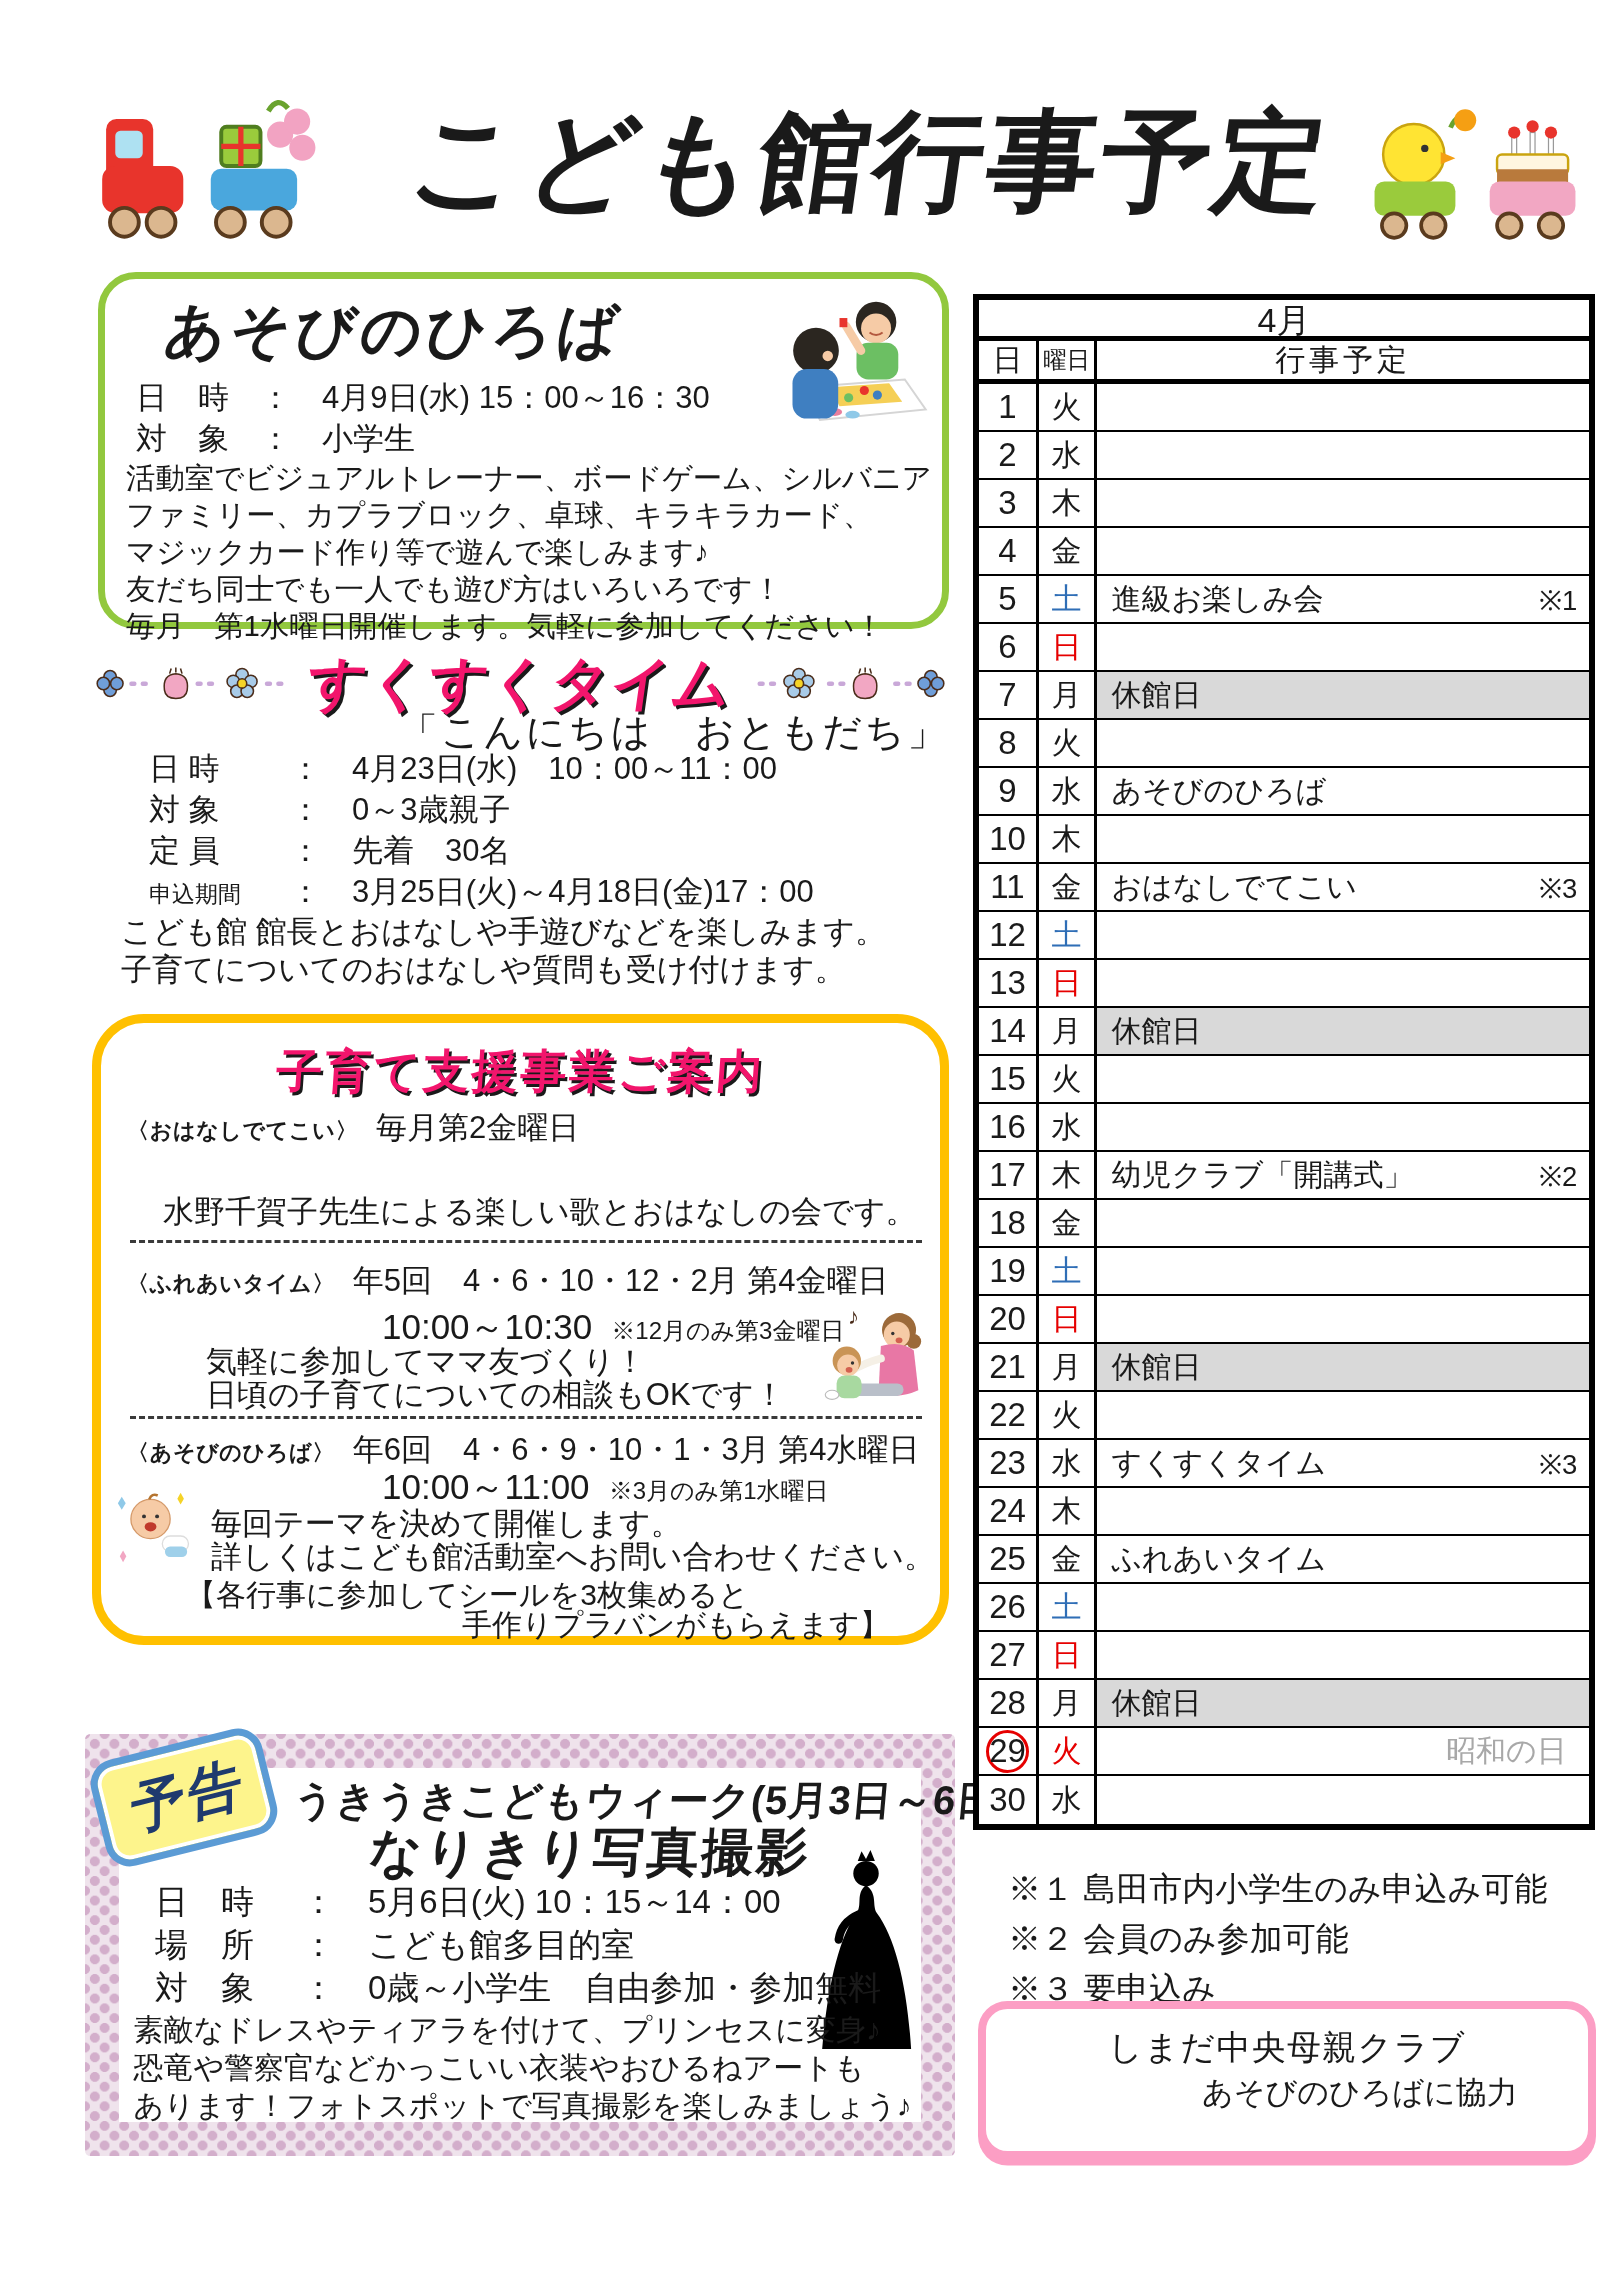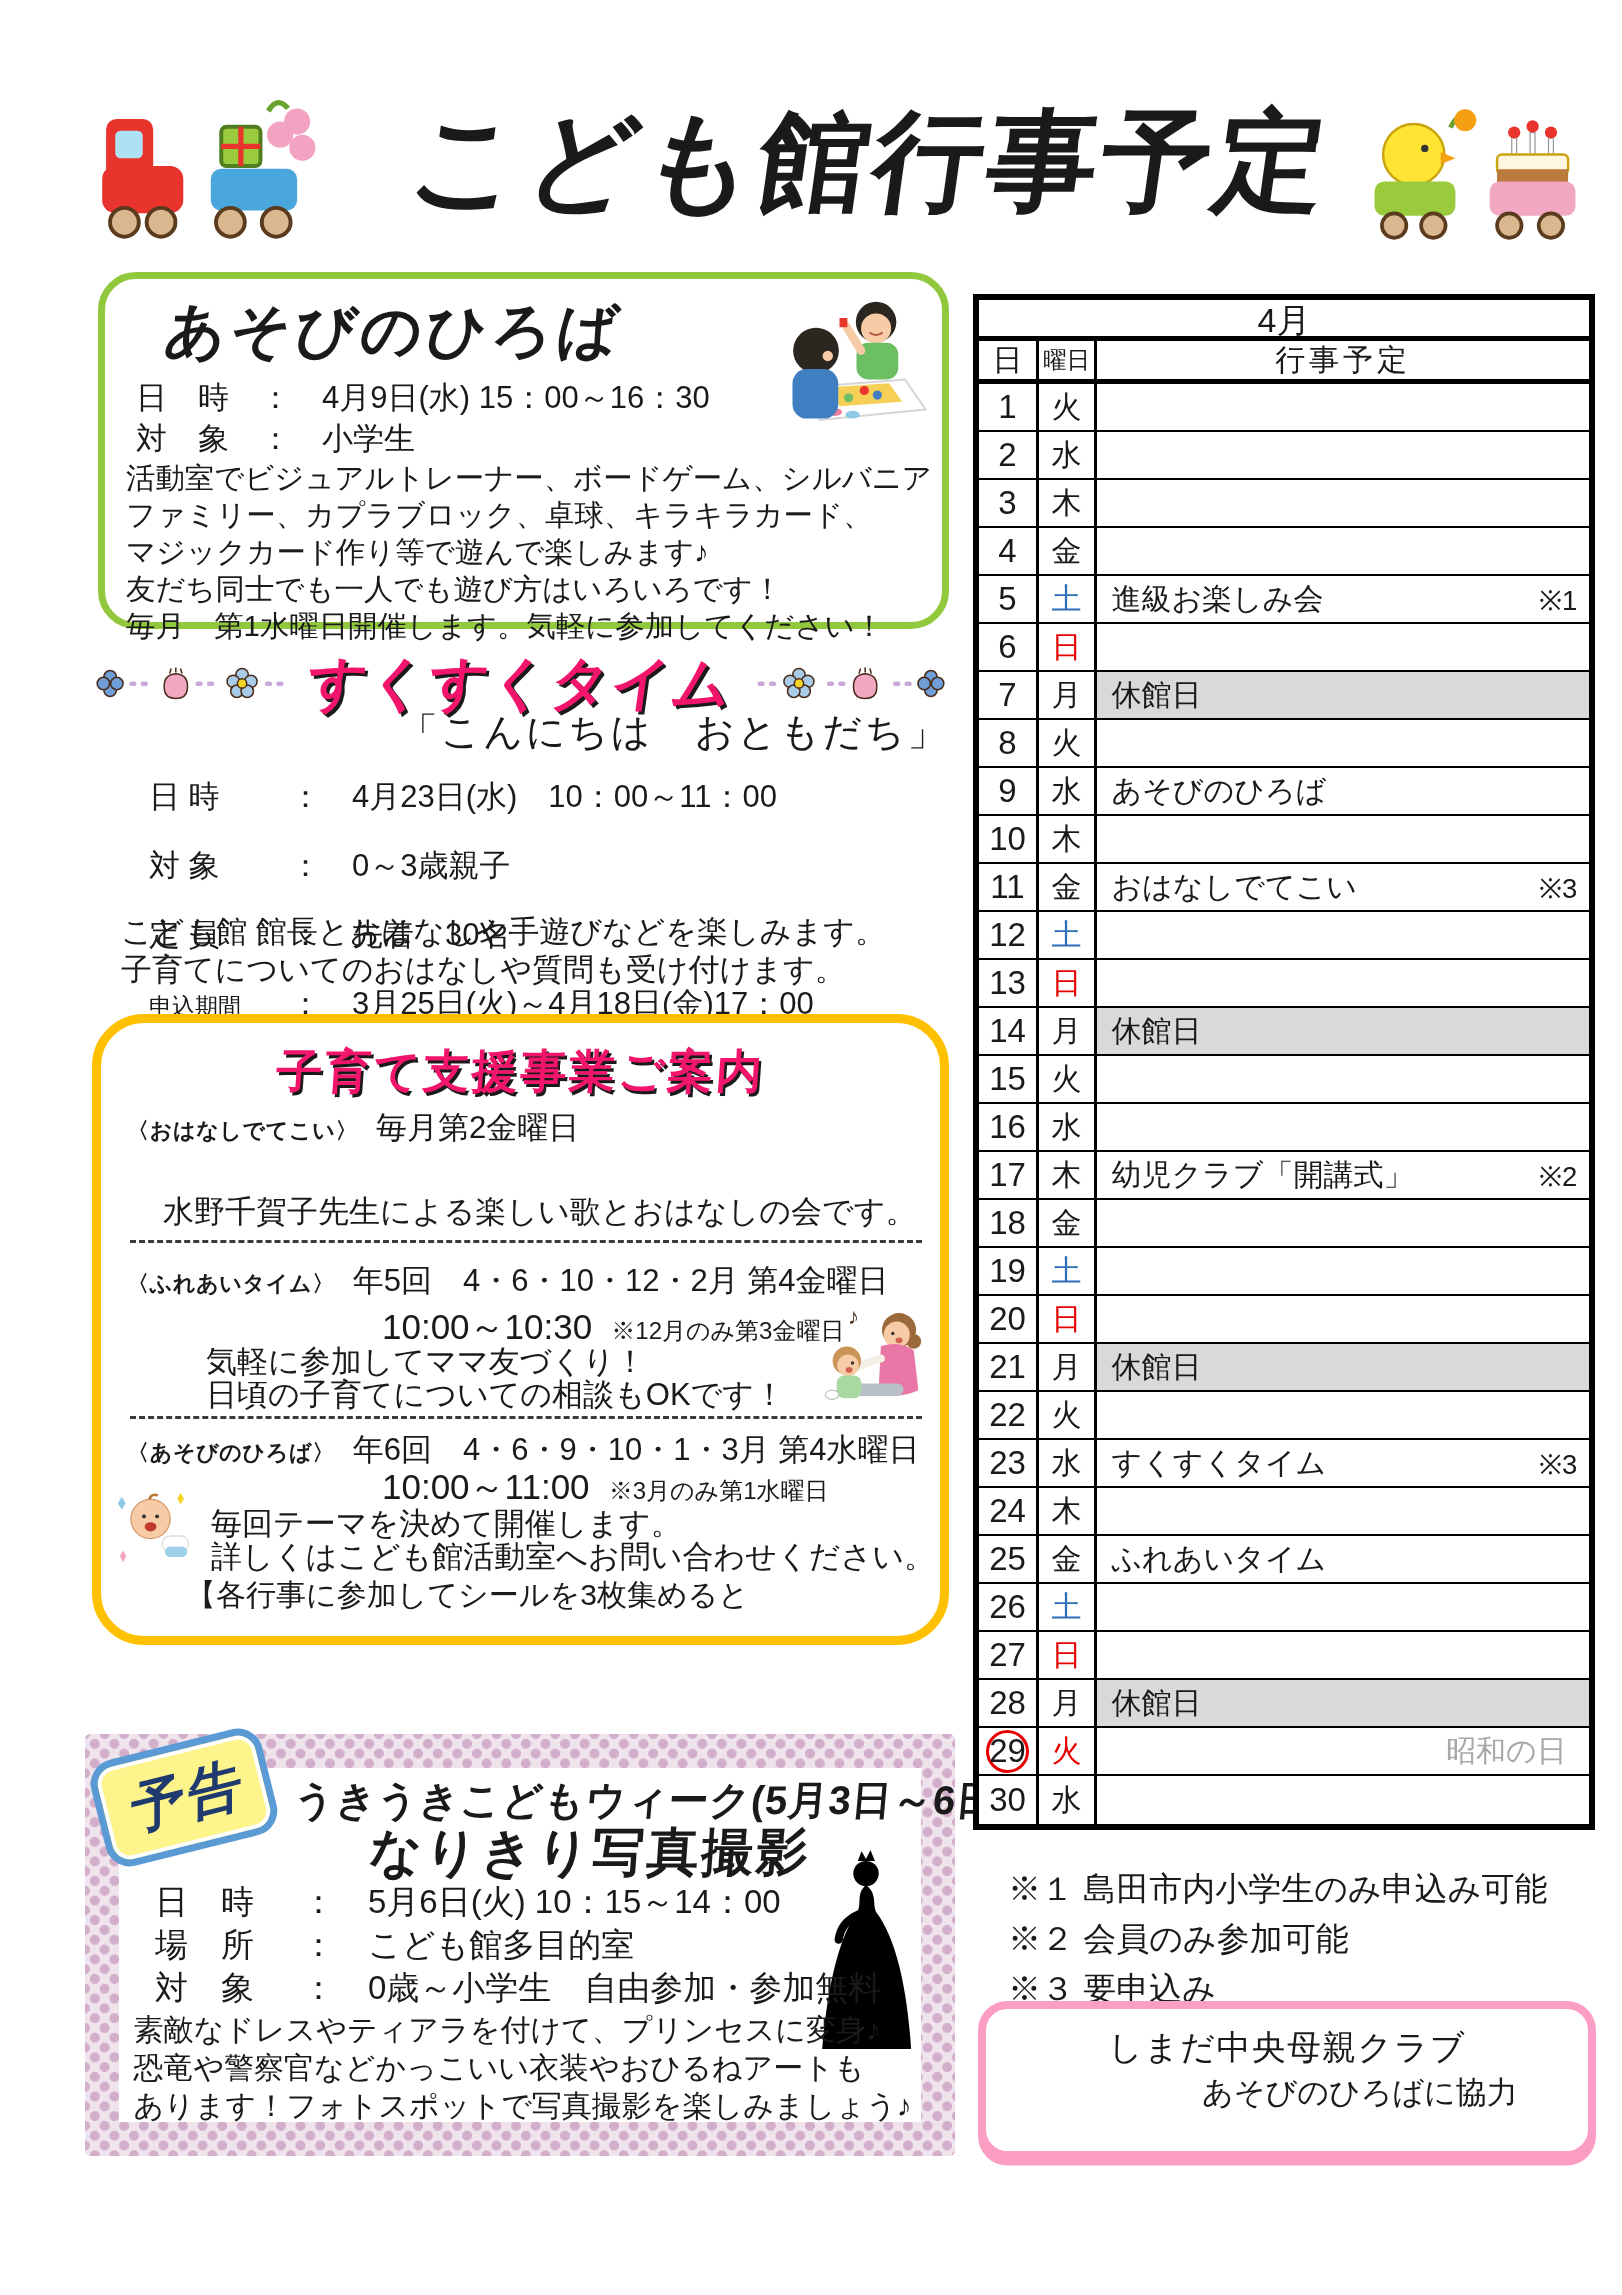--- a/index.html
+++ b/index.html
@@ -29,21 +29,21 @@
   .kids-svg{ position:absolute; right:11.8px; top:9.2px; }
 
   
   .suku-banner{ position:absolute; left:92px; top:647px; width:857px; height:73px;
     display:flex; align-items:center; justify-content:center; gap:9.2px;}
   .suku-title{ font-size:58px; font-weight:900; color:#f2156c; transform:skewX(-8deg);
     letter-spacing:1.3px; text-shadow:3.3px 2.6px 0 #1a1a1a; white-space:nowrap;}
   .suku-sub{ position:absolute; left:92px; top:705px; width:857px; text-align:right;
     font-size:39px; letter-spacing:2.6px; white-space:nowrap;}
   .suku-rows{ position:absolute; left:149px; top:748px; }
-  .srow{ height:41px; line-height:41px; font-size:31px; white-space:nowrap;margin-top:28px;}
+  .srow{ height:41px; line-height:41px; font-size:31px; white-space:nowrap;}
   .srow .lbl{ display:inline-block; min-width:141px; }
   .srow.small .lbl{ font-size:23px; }
   .suku-body{ position:absolute; left:121px; top:913px; font-size:31px; line-height:38px;}
   .suku-body div{ white-space:nowrap; }
 
   
   .support-box{
     position:absolute; left:92px; top:1014px; width:857px; height:631px;
     border:9.2px solid #ffc000; border-radius:52px;
   }
@@ -344,20 +344,21 @@
         <circle cx="72" cy="48" r="3" fill="#333"></circle>
       <ellipse cx="62" cy="64" rx="9" ry="7" fill="#c0392b"></ellipse>
       <rect x="80" y="78" width="40" height="24" rx="12" fill="#fff" stroke="#ddd" stroke-width="2"></rect>
       <rect x="84" y="94" width="34" height="16" rx="8" fill="#9fd0ea"></rect>
     </svg>
 
     <div class="sline pr3-d1">毎回テーマを決めて開催します。</div>
     <div class="sline pr3-d2">詳しくはこども館活動室へお問い合わせください。</div>
 
     <div class="sline foot1">【各行事に参加してシールを3枚集めると</div>
+    <div class="sline foot2">手作りプラバンがもらえます】</div>
   </section>
 
   <section class="preview-box">
     <div class="badge">予告</div>
     <div class="preview-inner">
       <div class="pv-title1">うきうきこどもウィーク(5月3日～6日)</div>
       <div class="pv-title2">なりきり写真撮影</div>
       <svg class="princess-svg" width="108" height="216" viewBox="0 0 170 330">
         <polygon points="72,20 78,5 85,17 92,3 99,20" fill="#000"></polygon>
         <circle cx="85" cy="40" r="20" fill="#000"></circle>

